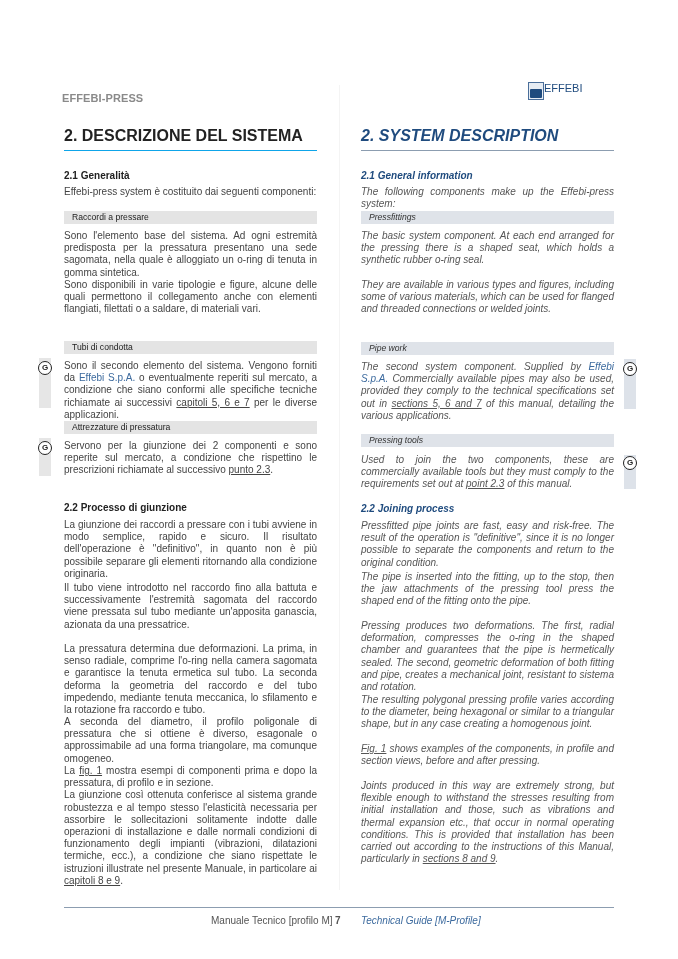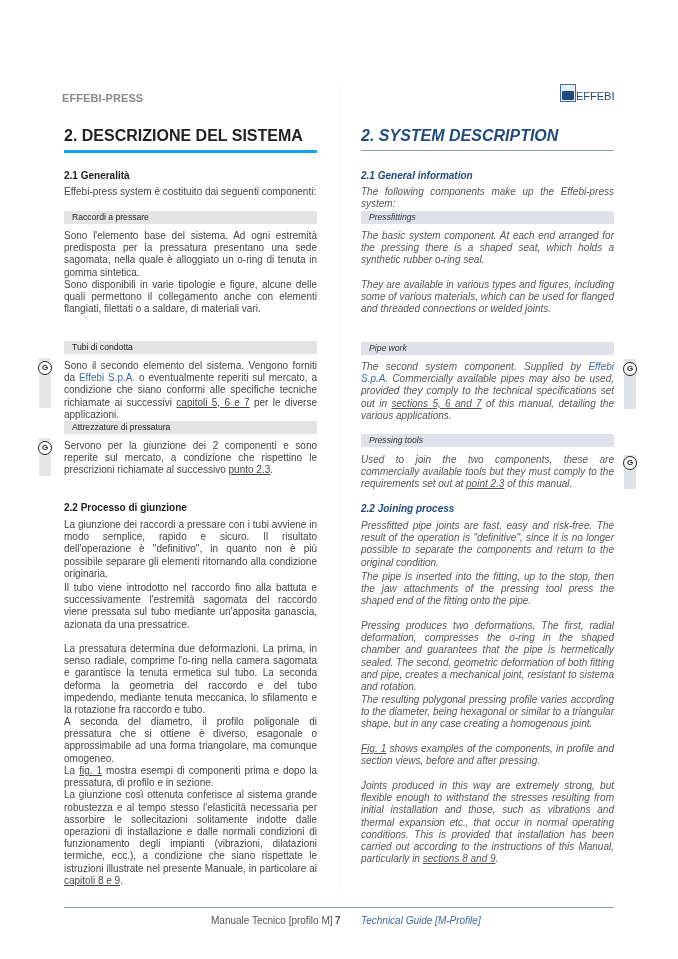--- a/index.html
+++ b/index.html
@@ -1,28 +1,28 @@
 <!DOCTYPE html>
 <html><head>
 <meta charset="utf-8">
 <style>
   html, body { margin:0; padding:0; background:#ffffff; }
   body { width:678px; height:959px; position:relative; overflow:hidden;
          font-family:"Liberation Sans", sans-serif; color:#3a3a3a; }
   .abs { position:absolute; }
   .brand { left:62px; top:92px; font-size:11px; font-weight:bold; color:#8a8a8a; letter-spacing:0.1px; }
-  .logo { left:560px; top:82px; width:62px; height:20px; display:flex; align-items:flex-end; }
+  .logo { left:528px; top:82px; width:62px; height:20px; display:flex; }
   .logo-mark { width:16px; height:18px; border:1px solid #4a6e9a; background:#e6ecf3; position:relative; box-sizing:border-box; }
   .logo-mark::after { content:""; position:absolute; left:1px; right:1px; bottom:1px; height:9px; background:#1f4b7e; border-radius:1px; }
   .logo-text { font-size:11px; color:#1f4b7e; margin-left:0px; line-height:12px; }
   .col { position:absolute; top:0; width:253px; }
   .col-it { left:64px; }
   .col-en { left:361px; }
   .h1 { position:absolute; left:0; top:127px; width:253px; font-size:16px; font-weight:bold; padding-bottom:5px; }
-  .col-it .h1 { color:#222; border-bottom:3px solid #0ea5e9; }
+  .col-it .h1 { color:#222; border-bottom:1px solid #0ea5e9; }
   .col-en .h1 { color:#1f4b7e; font-style:italic; border-bottom:1px solid #8c9db0; }
   .h2 { position:absolute; left:0; font-size:10px; font-weight:bold; }
   .col-it .h2 { color:#222; }
   .col-en .h2 { color:#1f4b7e; font-style:italic; }
   .p { position:absolute; left:0; width:253px; font-size:10px; line-height:12.2px; text-align:justify; color:#444; }
   .col-en .p { font-style:italic; color:#555; }
   .bar { position:absolute; left:0; width:253px; height:13px; font-size:8.6px; line-height:13px; padding-left:8px; box-sizing:border-box; }
   .col-it .bar { background:#e4e4e4; color:#222; }
   .col-en .bar { background:#dfe3e9; color:#333; font-style:italic; }
   .link { color:#3c6a9e; }

